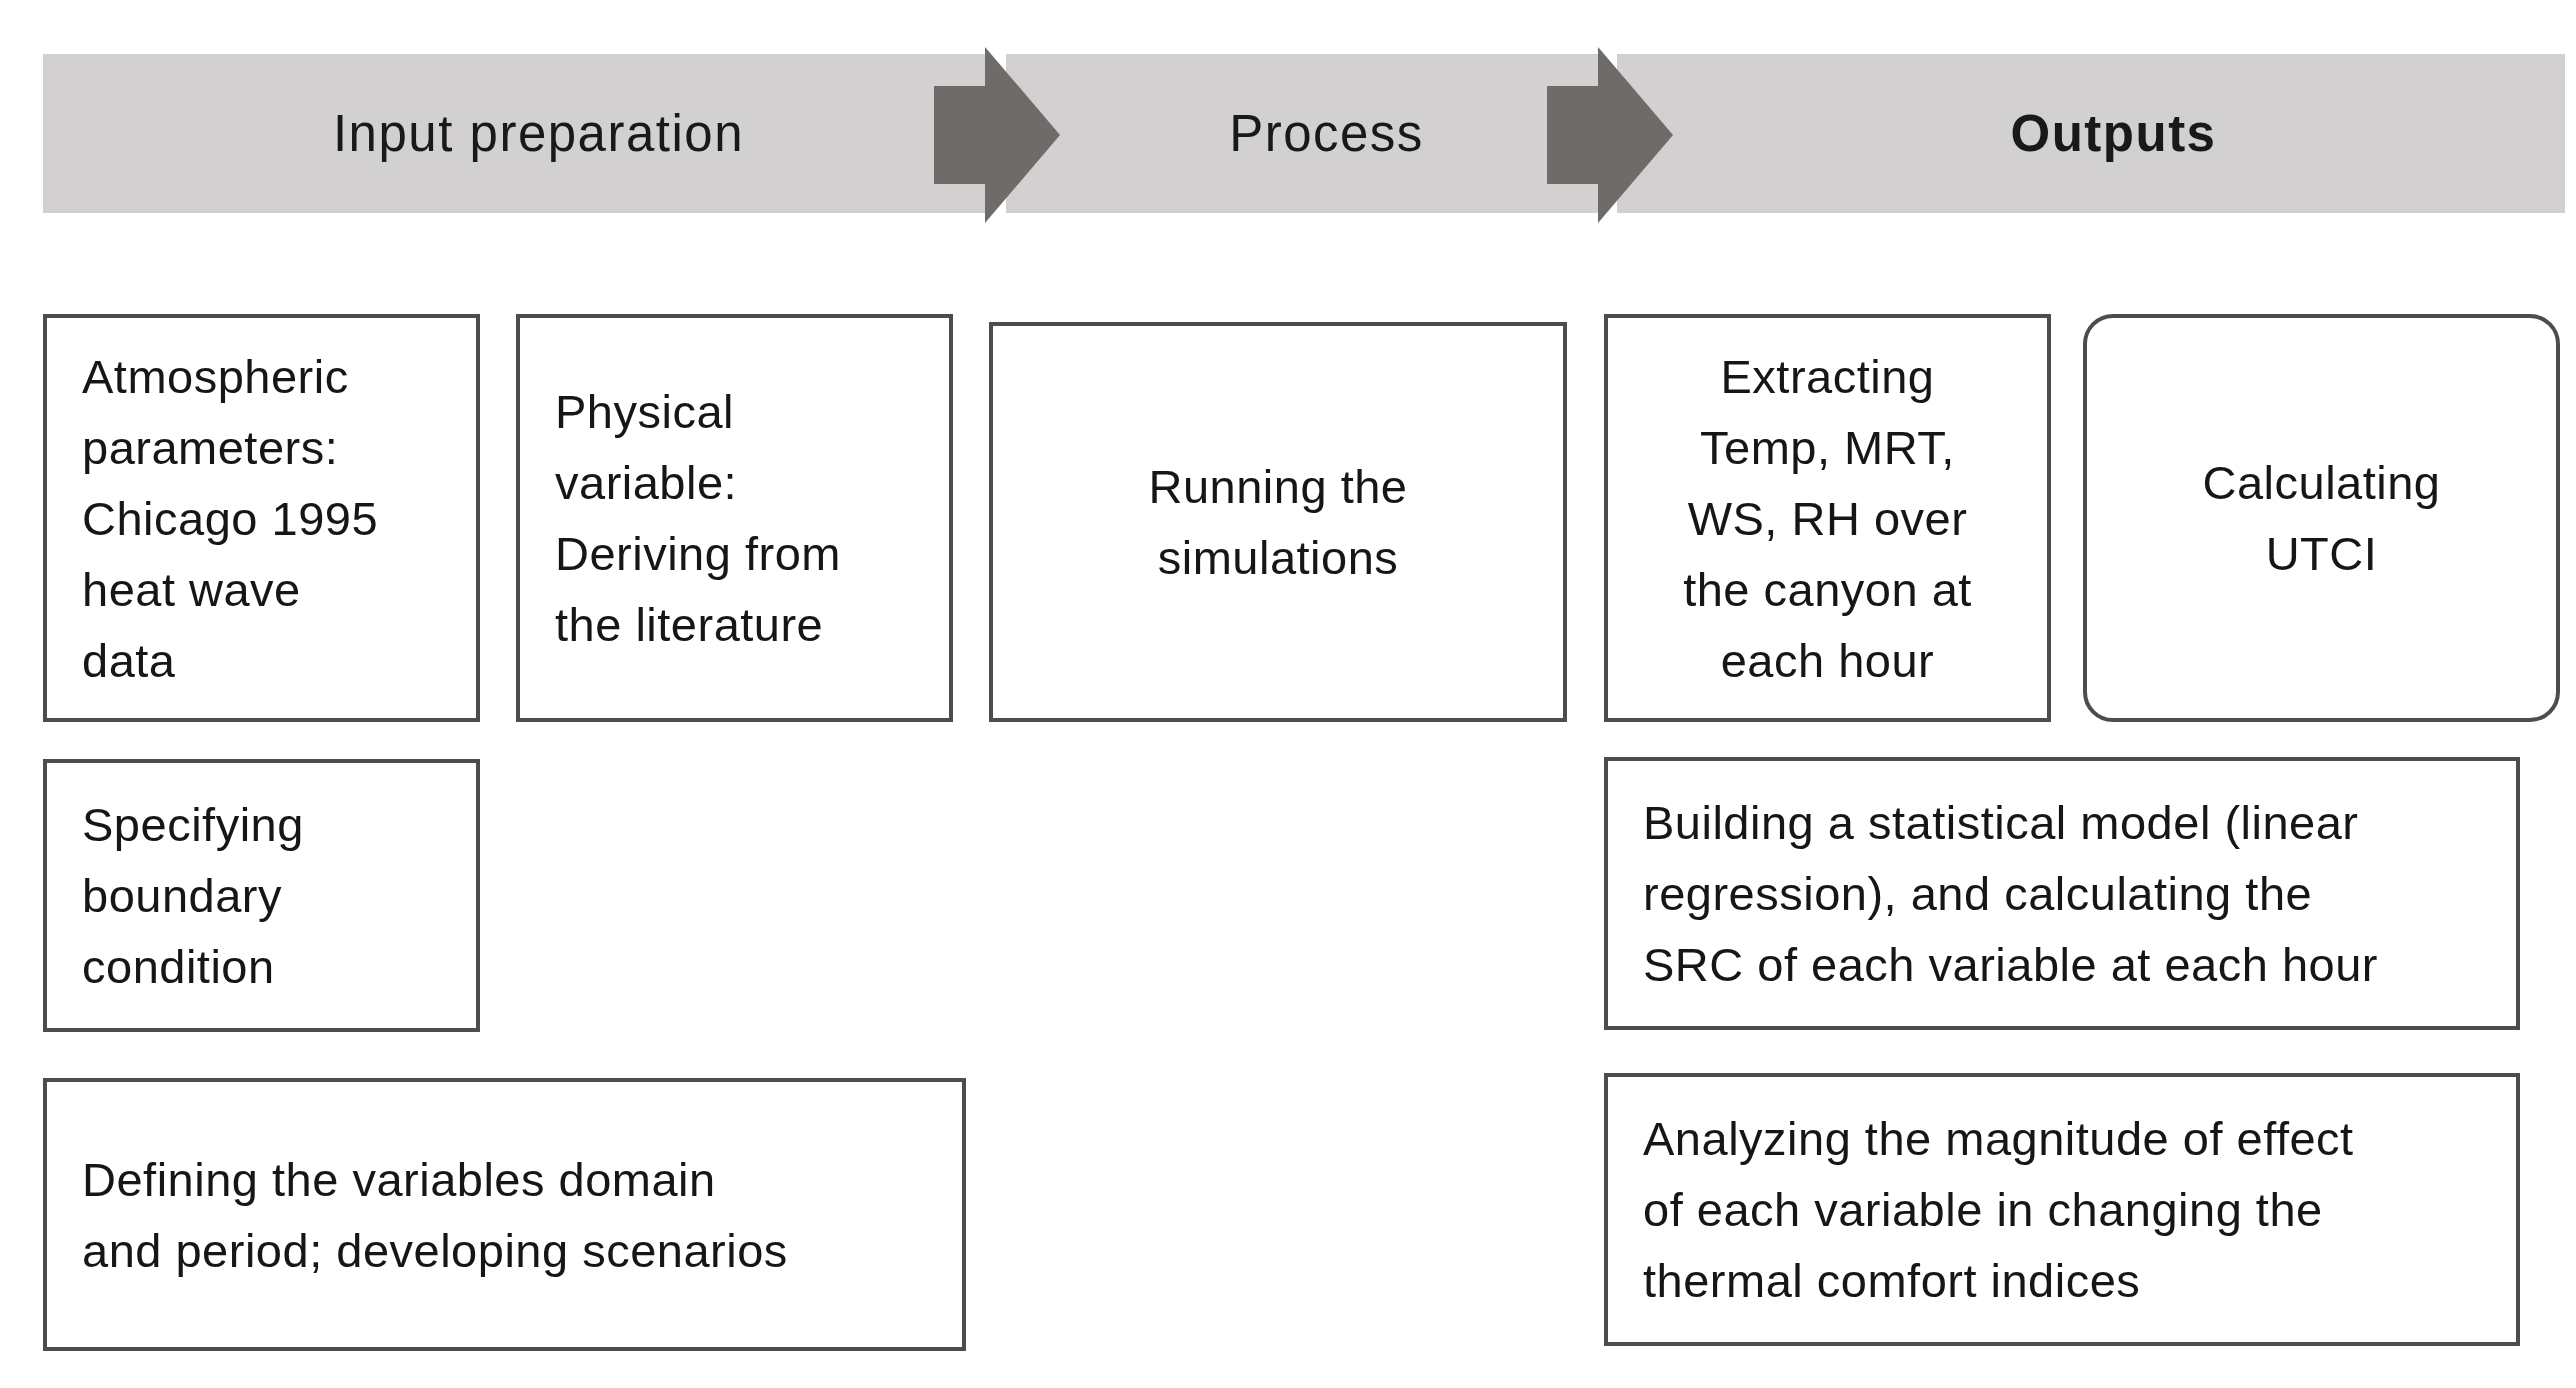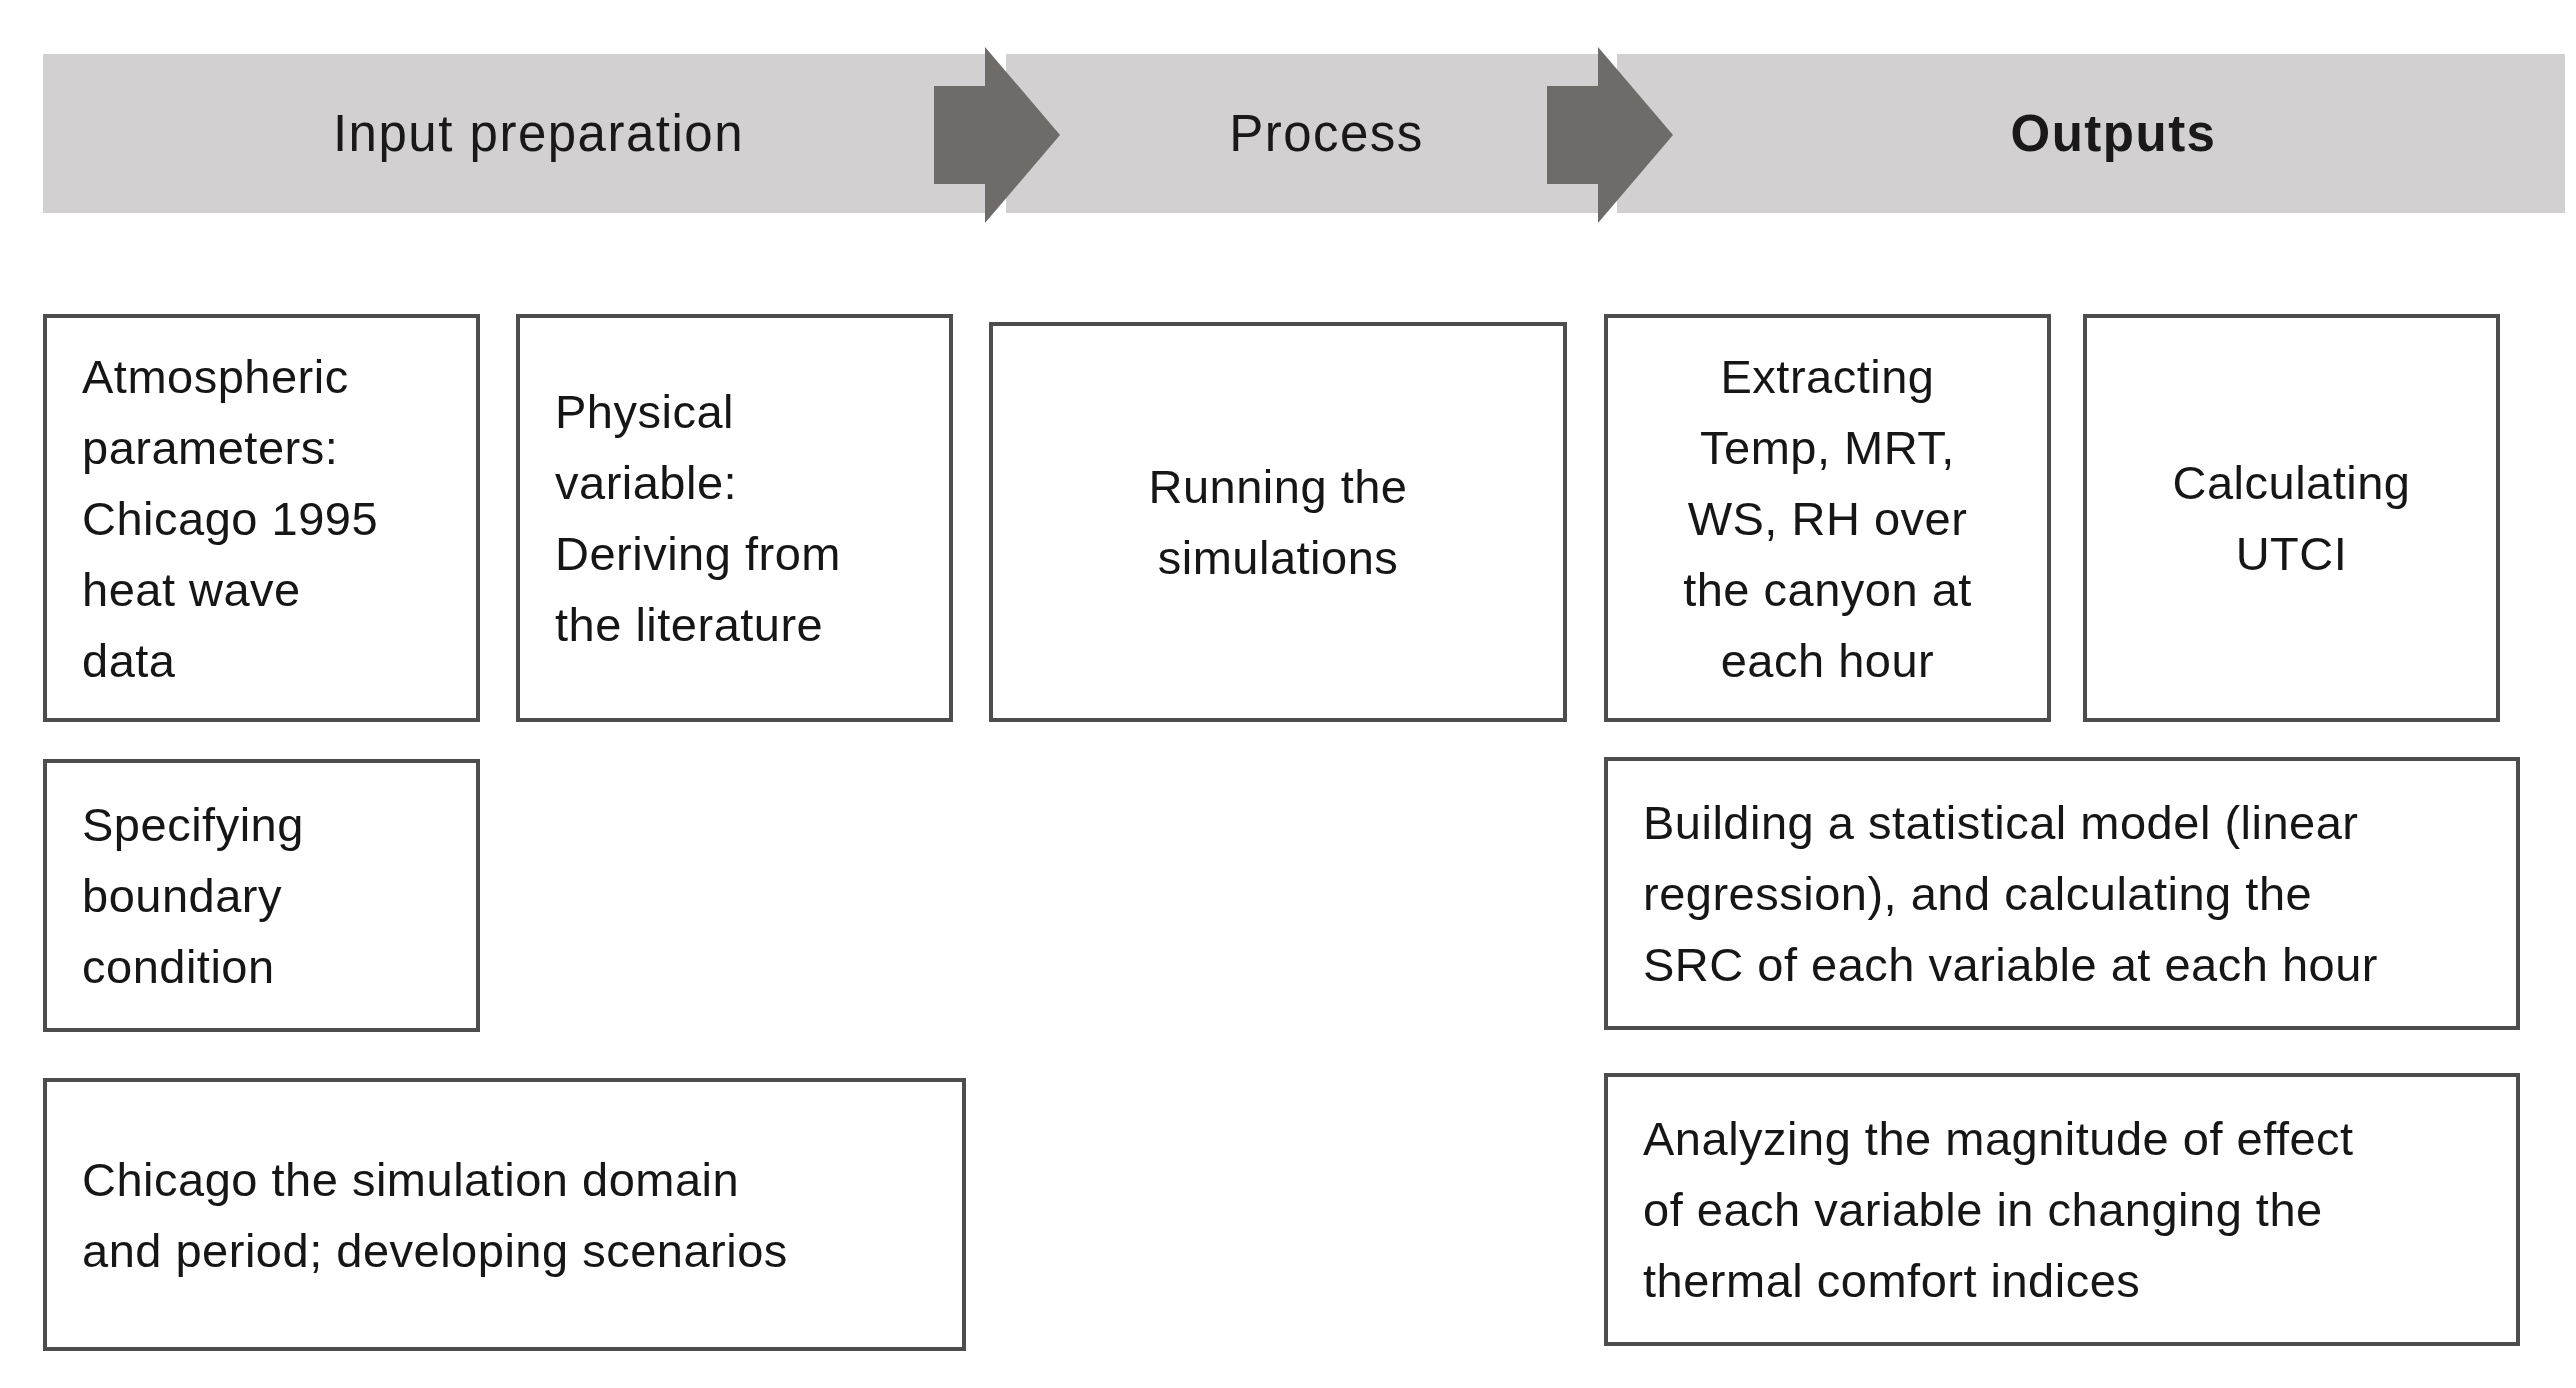--- a/index.html
+++ b/index.html
@@ -85,21 +85,21 @@
   }
   .box.align-left   { padding: 9.8px 23.6px 9.8px 35px; }
   .box.align-left   .box-text { text-align: left; }
   .box.align-center { padding: 9.8px 13.8px; }
   .box.align-center .box-text { text-align: center; }
 
   #box-atmospheric { left: 43px;   top: 314px;  width: 437px; height: 408px; }
   #box-physical    { left: 516px;  top: 314px;  width: 437px; height: 408px; }
   #box-running     { left: 989px; top: 322px;  width: 578px; height: 400px; }
   #box-extracting  { left: 1604px; top: 314px;  width: 447px; height: 408px; }
-  #box-utci        { left: 2083px; top: 314px;  width: 417px; height: 408px; }
+  #box-utci        { left: 2083px; top: 314px;  width: 477px; height: 408px; border-radius: 30px; }
   #box-boundary    { left: 43px;   top: 759px;  width: 437px; height: 273px; }
   #box-cfd         { left: 516px;  top: 754px;  width: 437px; height: 283px; }
   #box-statistical { left: 1604px; top: 757px;  width: 916px; height: 273px; }
   #box-domain      { left: 43px;   top: 1078px; width: 923px; height: 273px; }
   #box-analyzing   { left: 1604px; top: 1073px; width: 916px; height: 273px; }
 </style>
 </head>
 <body>
 
 <div class="canvas">
@@ -157,21 +157,21 @@
 boundary
 condition</span>
   </div>
   <div class="box align-left" id="box-statistical">
     <span class="box-text">Building a statistical model (linear
 regression), and calculating the
 SRC of each variable at each hour</span>
   </div>
 
   <div class="box align-left" id="box-domain">
-    <span class="box-text">Chicago the simulation domain
+    <span class="box-text">Defining the variables domain
 and period; developing scenarios</span>
   </div>
   <div class="box align-left" id="box-analyzing">
     <span class="box-text">Analyzing the magnitude of effect
 of each variable in changing the
 thermal comfort indices</span>
   </div>
 
 </div>
 

